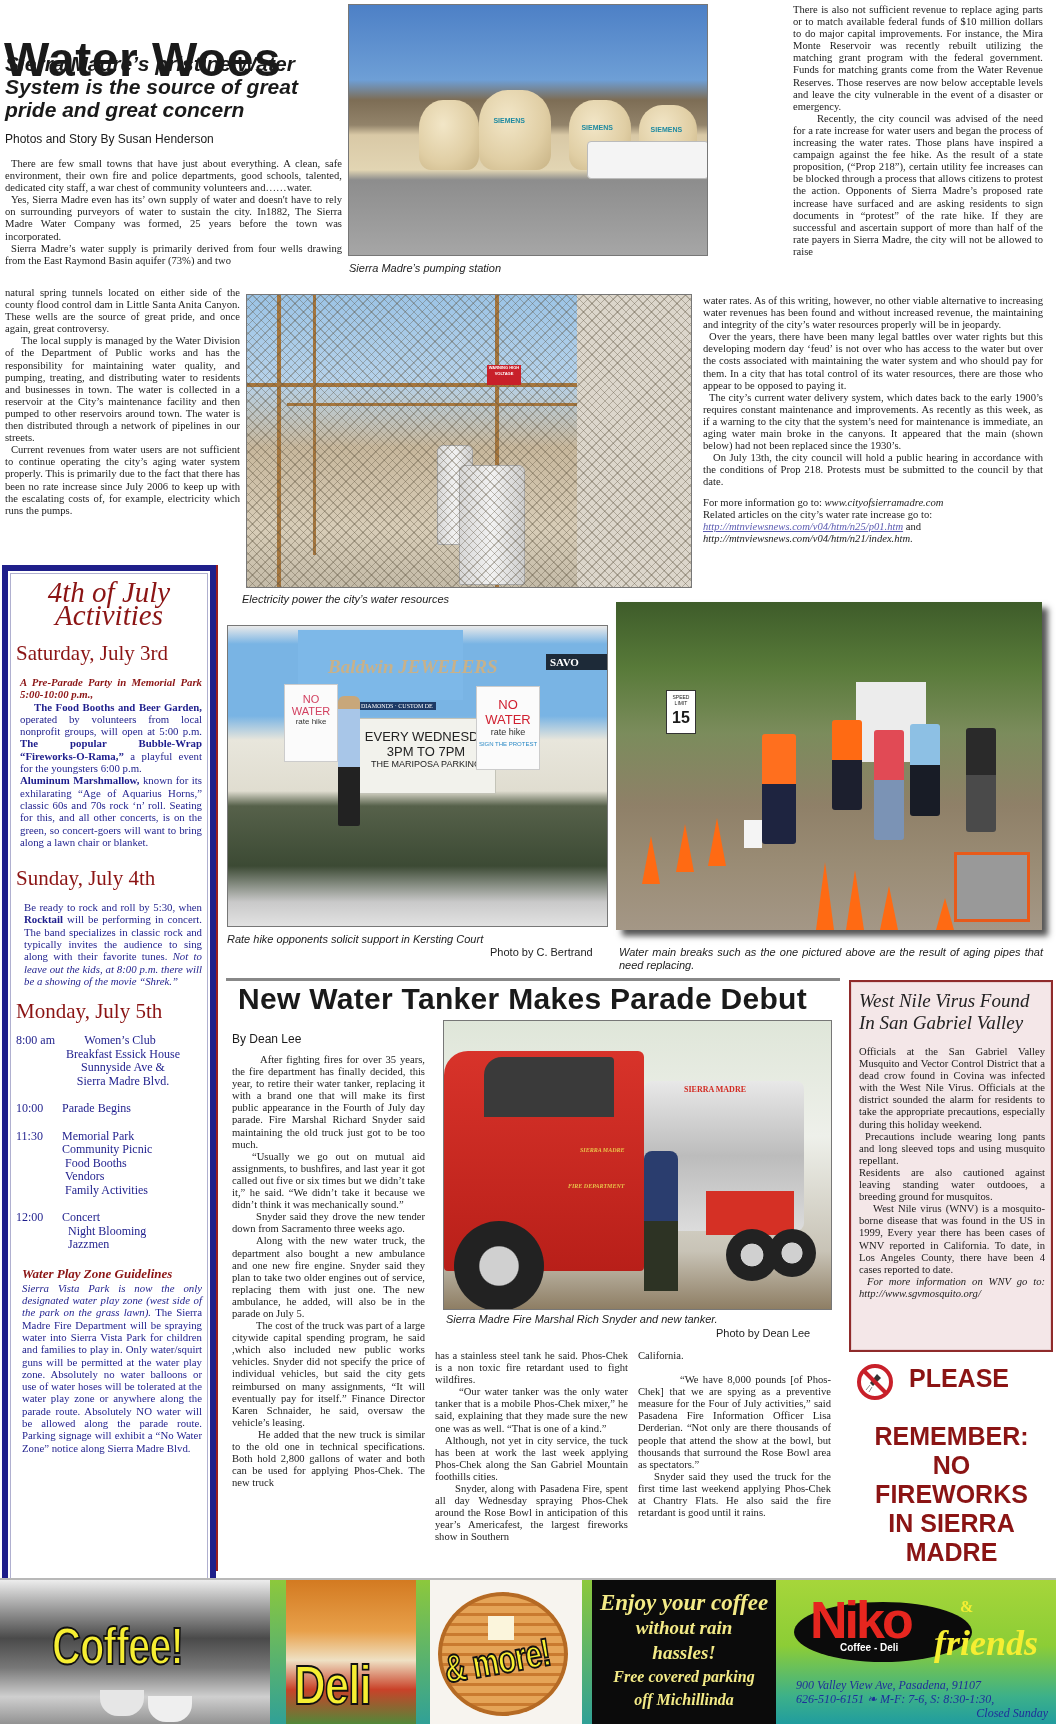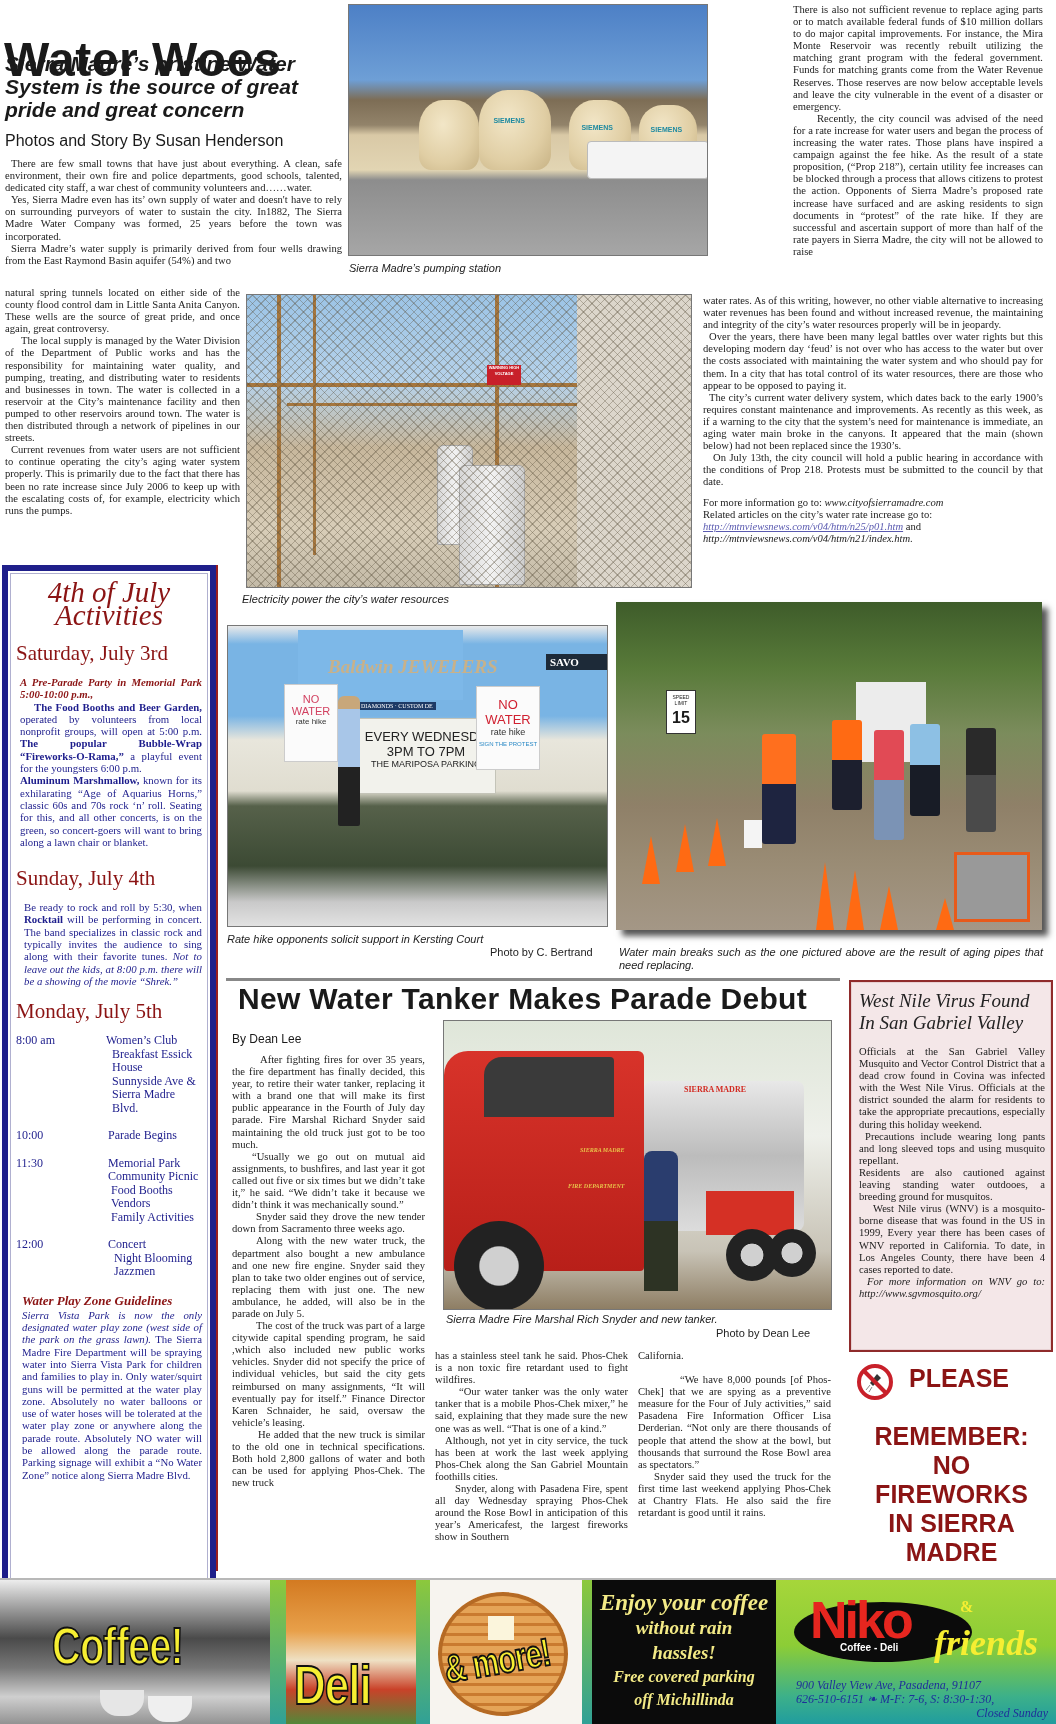--- a/index.html
+++ b/index.html
@@ -8,21 +8,21 @@
   .sans { font-family: "Liberation Sans", sans-serif; }
   .body-text { font-family: "Liberation Serif", serif; font-size: 10.6px; line-height: 12.1px; text-align: justify; color: #1b1b1b; }
   .body-text p { text-indent: 6px; }
   .caption { font-family: "Liberation Sans", sans-serif; font-style: italic; font-size: 11px; color: #222; }
   .credit { font-family: "Liberation Sans", sans-serif; font-size: 11px; color: #222; }
   .photo { position: absolute; overflow: hidden; border: 1px solid #777; }
 
   
   #main-title { left: 4px; top: 0px; font-family: "Liberation Sans", sans-serif; font-weight: bold; font-size: 48px; letter-spacing: 0.5px; color: #1a1a1a; margin-top: 32px; }
   #subtitle { left: 5px; top: 52px; width: 320px; font-family: Liberation Sans, sans-serif; font-style: italic; font-weight: bold; font-size: 21px; line-height: 23px; color: #1a1a1a; }
-  #byline { left: 5px; top: 132px; font-family: "Liberation Sans", sans-serif; font-size: 16px; }
+  #byline { left: 5px; top: 132px; font-family: "Liberation Sans", sans-serif; font-size: 12px; }
 
   
   .pump-photo { background: linear-gradient(180deg, #4d80c6 0%, #6e9fd6 30%, #7d6d55 38%, #92836a 48%, #d9c9a6 52%, #e2d5b3 66%, #8d8d8d 70%, #a6a6a6 100%); }
   .tank { position: absolute; background: radial-gradient(ellipse at 40% 35%, #f2e6c7 0%, #e0cea4 60%, #c7b284 100%); border-radius: 40% 40% 20% 20%; }
   .tank span { position: absolute; top: 34%; left: 20%; font: bold 7px "Liberation Sans", sans-serif; color: #1f8aa0; }
   .truck { position: absolute; background: #f4f4f4; border-radius: 4px; border: 1px solid #bbb; }
 
   
   .elec-photo { background: linear-gradient(180deg, #9cc4e6 0%, #b6d2ea 30%, #c7b79c 52%, #d8cdb8 80%, #c4bba8 100%); }
   .fence { position: absolute; inset: 0; background-image: repeating-linear-gradient(45deg, rgba(90,80,60,0.35) 0 1px, transparent 1px 6px), repeating-linear-gradient(-45deg, rgba(90,80,60,0.35) 0 1px, transparent 1px 6px); }
@@ -32,21 +32,21 @@
 
   
   #july-box { left: 2px; top: 565px; width: 214px; height: 1222px; border: 6px solid #1f1f8a; background: #fff; }
   #july-box-inner { position: absolute; inset: 2px; border: 1px solid #b0b0d0; }
   #july-redline { left: 216px; top: 565px; width: 4px; height: 1006px; border-left: 2px solid #9a1d1d; }
   .july-title { font-family: "Liberation Serif", serif; font-style: italic; font-size: 29px; line-height: 23px; color: #8b1414; text-align: center; font-weight: normal; }
   .day-head { font-family: "Liberation Serif", serif; font-size: 21px; color: #8b1414; }
   .july-text { font-family: "Liberation Serif", serif; font-size: 10.8px; line-height: 12.3px; color: #1d1d8c; text-align: justify; }
   .red-italic { color: #8b1414; font-style: italic; }
   .blue-bi { font-weight: bold; }
-  .sched-row { display: flex; font-family: "Liberation Serif", serif; font-size: 12px; line-height: 13.5px; color: #1d1d8c; margin-bottom: 14px; gap: 46px; }
+  .sched-row { display: flex; font-family: "Liberation Serif", serif; font-size: 12px; line-height: 13.5px; color: #1d1d8c; margin-bottom: 14px; }
   .sched-time { width: 42px; flex: none; }
   .wpz-title { font-family: "Liberation Serif", serif; font-style: italic; font-weight: bold; font-size: 13px; color: #8b1414; }
 
   
   .protest-photo { background: linear-gradient(180deg, #eaeaea 0%, #79b4e4 6%, #79b4e4 30%, #e8e6dc 38%, #e0ddd0 55%, #56614a 60%, #3c4a34 80%, #c9c9c9 92%, #e2e2e2 100%); }
   .sign { position: absolute; background: #fbfbfb; border: 1px solid #ccc; font-family: "Liberation Sans", sans-serif; text-align: center; }
   .banner { position: absolute; background: #f2f2ec; border: 1px solid #c4c4b8; font-family: "Liberation Sans", sans-serif; color: #222; text-align: center; }
 
   
   .main-photo { background: linear-gradient(180deg, #3e5c2a 0%, #587a39 20%, #7b8c5c 40%, #8f8068 62%, #9a8c75 80%, #a49786 100%); box-shadow: 6px 6px 6px #555; border: none; }
@@ -80,21 +80,21 @@
 </head>
 <body>
 
 <div class="abs" id="main-title">Water Woes</div>
 <div class="abs" id="subtitle">Sierra Madre’s pristine Water System is the source of great pride and great concern</div>
 <div class="abs" id="byline">Photos and Story By Susan Henderson</div>
 
 <div class="abs body-text" style="left:5px; top:158px; width:337px;">
   <p>There are few small towns that have just about everything. A clean, safe environment, their own fire and police departments, good schools, talented, dedicated city staff, a war chest of community volunteers and……water.</p>
   <p>Yes, Sierra Madre even has its’ own supply of water and doesn't have to rely on surrounding purveyors of water to sustain the city. In1882, The Sierra Madre Water Company was formed, 25 years before the town was incorporated.</p>
-  <p>Sierra Madre’s water supply is primarily derived from four wells drawing from the East Raymond Basin aquifer (54%) and two</p>
+  <p>Sierra Madre’s water supply is primarily derived from four wells drawing from the East Raymond Basin aquifer (73%) and two</p>
 </div>
 
 <div class="abs body-text" style="left:5px; top:287px; width:235px;">
   <p style="text-indent:0">natural spring tunnels located on either side of the county flood control dam in Little Santa Anita Canyon. These wells are the source of great pride, and once again, great controversy.</p>
   <p style="text-indent:16px">The local supply is managed by the Water Division of the Department of Public works and has the responsibility for maintaining water quality, and pumping, treating, and distributing water to residents and businesses in town. The water is collected in a reservoir at the City’s maintenance facility and then pumped to other reservoirs around town. The water is then distributed through a network of pipelines in our streets.</p>
   <p>Current revenues from water users are not sufficient to continue operating the city’s aging water system properly. This is primarily due to the fact that there has been no rate increase since July 2006 to keep up with the escalating costs of, for example, electricity which runs the pumps.</p>
 </div>
 
 <div class="photo pump-photo" style="left:348px; top:4px; width:360px; height:252px;">
   <div class="tank" style="left:70px; top:95px; width:60px; height:70px;"></div>
@@ -160,21 +160,21 @@
 
     <div class="day-head" style="margin-top:18px;">Sunday, July 4th</div>
     <div class="july-text" style="margin-top:10px; padding-left:8px;">
       <span>Be ready to rock and roll by 5:30, when </span><span class="blue-bi">Rocktail</span><span> will be performing in concert. The band specializes in classic rock and typically invites the audience to sing along with their favorite tunes. </span><i>Not to leave out the kids, at 8:00 p.m. there will be a showing of the movie “Shrek.”</i>
     </div>
 
     <div class="day-head" style="margin-top:12px;">Monday, July 5th</div>
     <div style="margin-top:10px;">
       <div class="sched-row">
         <div class="sched-time">8:00 am</div>
-        <div style="padding-left:8px;">
+        <div style="padding-left:8px;text-align:center;">
             <div style="margin-left:-6px">Women’s Club</div>
             <div>Breakfast Essick House</div>
             <div>Sunnyside Ave  &amp;</div>
             <div>Sierra Madre Blvd.</div>
           </div>
       </div>
       <div class="sched-row">
         <div class="sched-time">10:00</div>
         <div style="padding-left:4px;">
             <div>Parade Begins</div>

